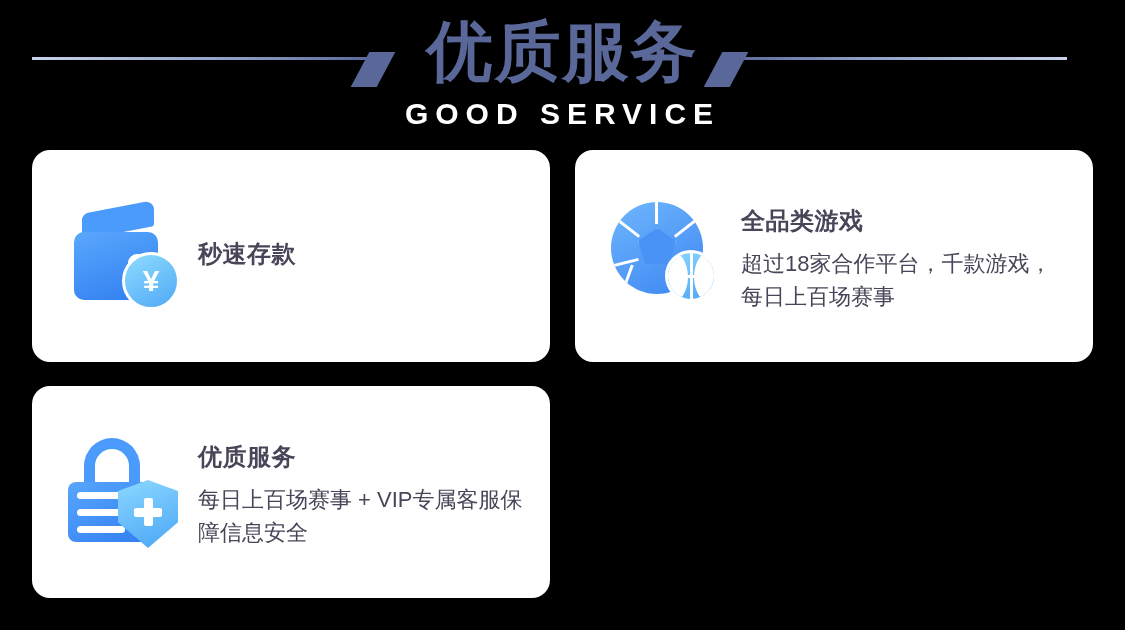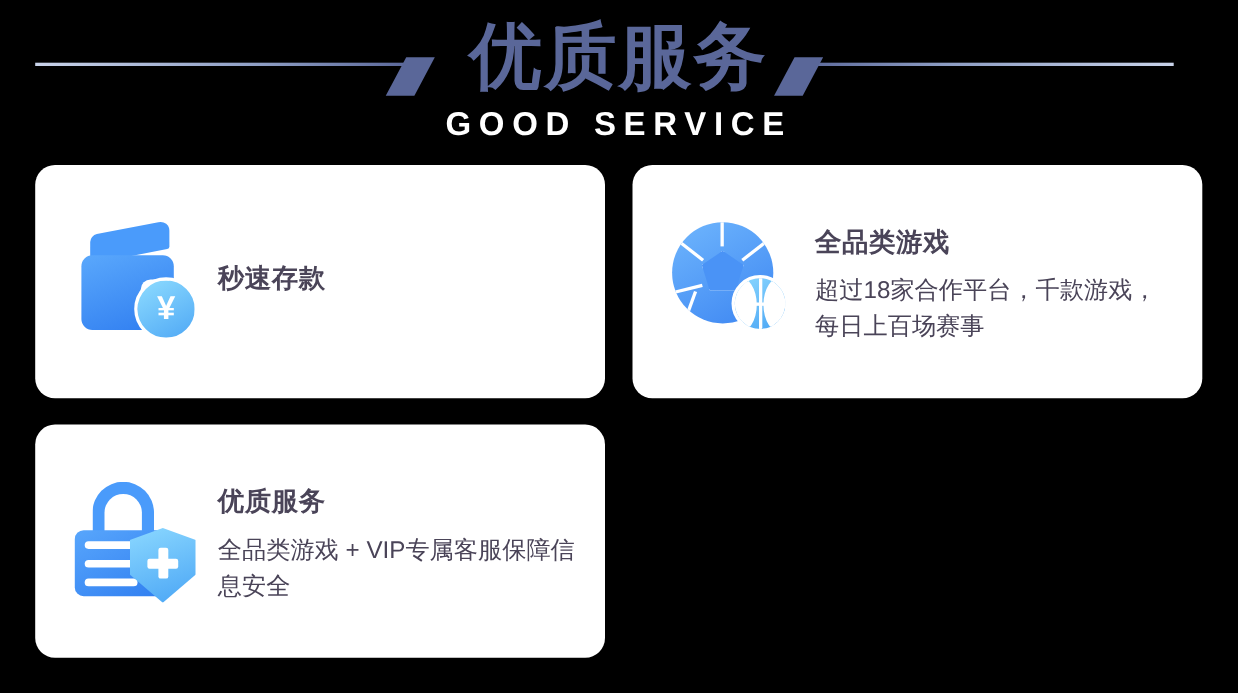--- a/index.html
+++ b/index.html
@@ -298,19 +298,19 @@
           <i class="lb1"></i>
             <i class="lb2"></i>
             <i class="lb3"></i>
         </div>
         <div class="shield">
             <b></b>
           </div>
       </div>
       <div class="card-text">
         <div class="card-title">优质服务</div>
-        <div class="card-desc">全品类游戏 + VIP专属客服保障信息安全</div>
+        <div class="card-desc">每日上百场赛事 + VIP专属客服保障信息安全</div>
       </div>
     </div>
 
 
   </div>
 </div>
 
 </body></html>

